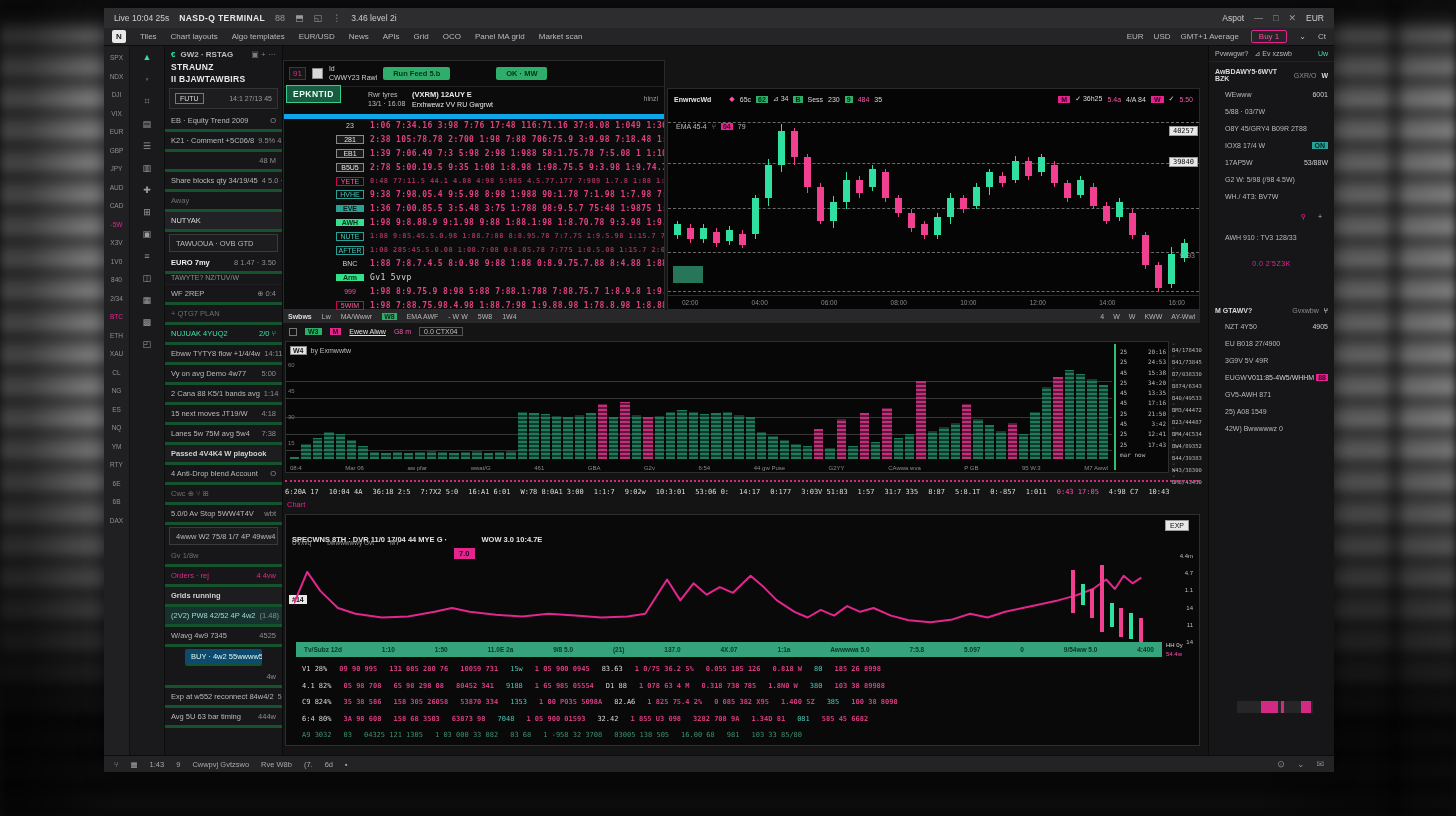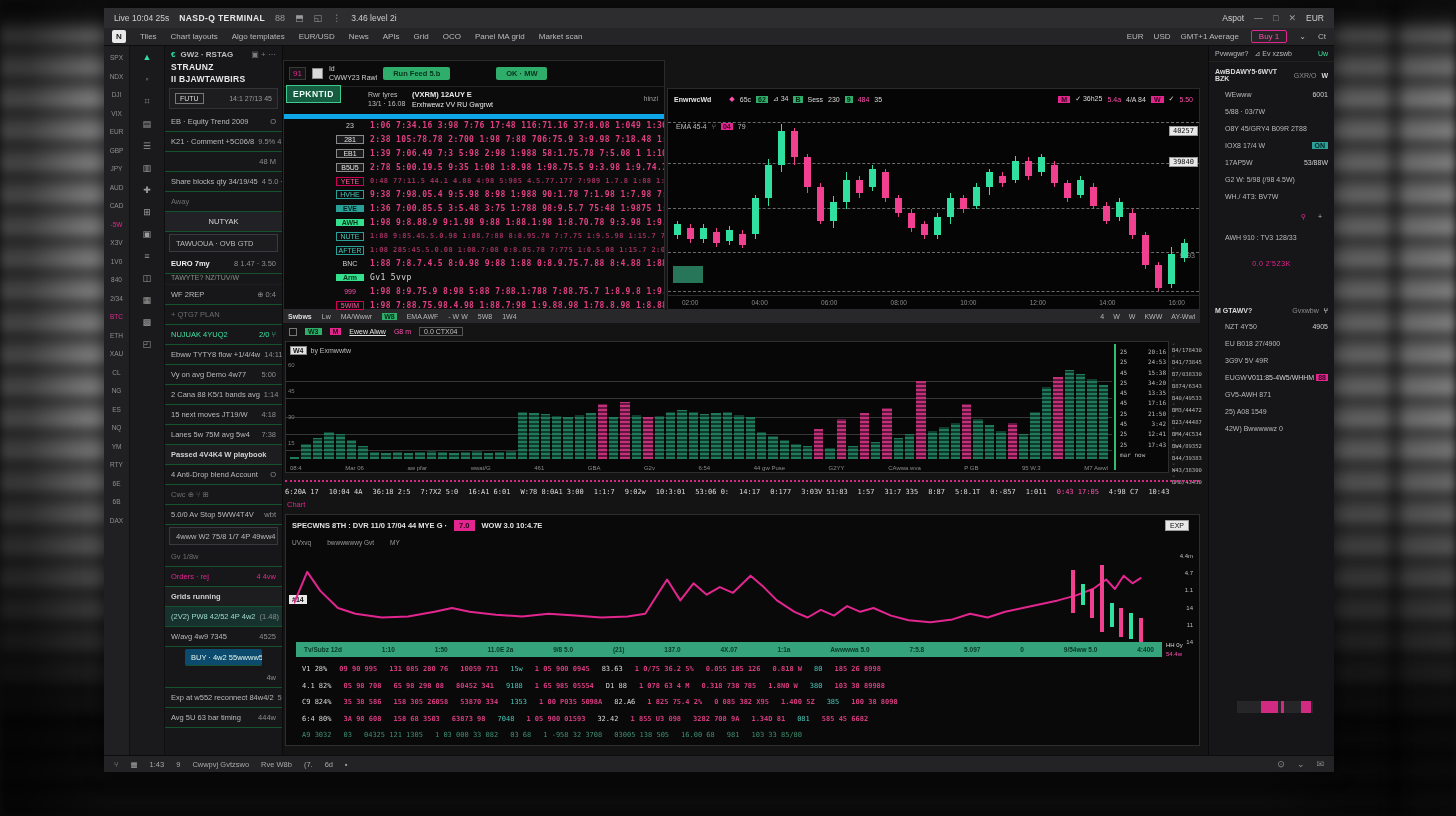--- a/index.html
+++ b/index.html
@@ -38,24 +38,24 @@
   
   .leftpanel { position:absolute; left:61px; top:0; bottom:0; width:118px; background:#171719; border-right:1px solid #0a0a0a; overflow:hidden; }
   .lp-head { padding:4px 6px 2px; display:flex; gap:5px; align-items:center; color:#bdbdbd; }
   .lp-euro { color:#2fe0a0; font-weight:bold; }
   .lp-title { font-weight:bold; font-size:8px; }
   .lp-headicons { margin-left:auto; color:#7c7c7c; }
   .lp-name { padding:1px 6px; font-weight:bold; color:#e8e8e8; font-size:8.5px; letter-spacing:.3px; }
   .lp-tagrow { margin:3px 4px; border:1px solid #333; background:#1d1d20; padding:4px 5px; display:flex; align-items:center; }
   .lp-tag { border:1px solid #777; padding:1px 4px; font-size:7px; color:#ddd; }
   .lp-tagval { margin-left:auto; color:#9a9a9a; font-size:7px; }
-  .lp-row { height:20px; display:flex; align-items:center; padding:0 6px; color:#b9b9b9; font-size:7.5px; border-bottom:1px solid #14532d; cursor:pointer; white-space:nowrap; overflow:hidden; }
+  .lp-row { height:20px; display:flex; align-items:center; padding:0 6px; color:#b9b9b9; font-size:7.5px; border-bottom:3px solid #14532d; cursor:pointer; white-space:nowrap; overflow:hidden; }
   .lp-row .rv { margin-left:auto; color:#8d8d8d; padding-left:4px; }
   .lp-row.dim { color:#6f6f6f; }
-  .lp-row.lite { background:#222226; color:#d9d9d9;justify-content:center; }
+  .lp-row.lite { background:#222226; color:#d9d9d9; }
   .lp-row.boxed { border:1px solid #3a3a3e; margin:2px 4px; height:18px; background:#1c1c1f; }
   .lp-row.green { color:#3fe0a0; }
   .lp-row.green .rv { color:#3fe0a0; }
   .lp-row.pink { color:#e3268f; }
   .lp-row.pink .rv { color:#e3268f; }
   .lp-row.teal { background:#17322e; color:#9fd8cd; }
   .lp-row.subhead { color:#d0d0d0; font-weight:bold; background:#1d1d20; }
   .lp-row.greenbar { background:#0c4a6e; color:#e2f5ec; border-radius:2px; margin:2px 20px; height:17px; }
   .lp-row.greenbar .rv { background:#7e2440; color:#ffb3cf; padding:0 3px; border-radius:2px; }
   .lp-bold { font-weight:bold; color:#efefef; }
@@ -138,21 +138,21 @@
   .vol-inner div { display:flex; justify-content:space-between; }
   .outerlist { position:absolute; left:889px; top:295px; width:34px; height:132px; display:flex; flex-direction:column; justify-content:space-between; font-size:5.5px; color:#b9b9b9; font-family:"DejaVu Sans Mono",monospace; }
 
   .pinksep { position:absolute; left:2px; top:434px; width:915px; border-top:2px dotted #d12a82; }
   .tickerrow { position:absolute; left:2px; top:440px; width:915px; height:12px; display:flex; gap:10px; align-items:center; font-size:7px; color:#dcdcdc; font-family:"DejaVu Sans Mono",monospace; white-space:nowrap; overflow:hidden; }
   .tickerrow .pk { color:#ff4fae; }
   .chartlabel { position:absolute; left:4px; top:454px; color:#e3268f; font-size:7.5px; }
 
   .bottompanel { position:absolute; left:2px; top:468px; width:915px; height:232px; background:#09090a; border:1px solid #2e2e30; }
   .bp-head { position:absolute; left:6px; top:5px; display:flex; gap:7px; align-items:center; font-size:7.5px; color:#e2e2e2; font-weight:bold; }
-  .bp-head .pb { background:#e3268f; color:#2b0316; padding:1px 5px; font-weight:bold; }
+  .bp-head .pb { background:#e3268f; color:#2b0316; padding:1px 5px; font-weight:bold;margin-top:28px; }
   .bp-exp { position:absolute; right:10px; top:5px; background:#e8e8e8; color:#111; font-size:7px; padding:1px 4px; border:1px solid #999; }
   .bp-sub { position:absolute; left:6px; top:24px; display:flex; gap:16px; color:#9a9a9a; font-size:6.5px; }
   .bp-tag14 { position:absolute; left:3px; top:80px; background:#e8e8e8; color:#111; font-size:7px; padding:1px 3px; font-weight:bold; }
   .bp-chart { position:absolute; left:8px; top:36px; width:878px; height:95px; }
   .bp-axis { position:absolute; right:6px; top:38px; height:92px; width:24px; display:flex; flex-direction:column; justify-content:space-between; color:#bdbdbd; font-size:6px; text-align:right; }
   .bcandle { position:absolute; width:4px; }
   .bc-p { background:#f0408f; } .bc-g { background:#2fe0a0; }
   .banner { position:absolute; left:10px; top:127px; width:866px; height:15px; background:#35a37c; display:flex; align-items:center; justify-content:space-between; padding:0 8px; color:#073826; font-size:6.5px; font-weight:bold; }
   .afterbanner { position:absolute; left:880px; top:126px; font-size:6px; color:#d9d9d9; line-height:1.5; }
   .afterbanner .pk { color:#ff4fae; }

